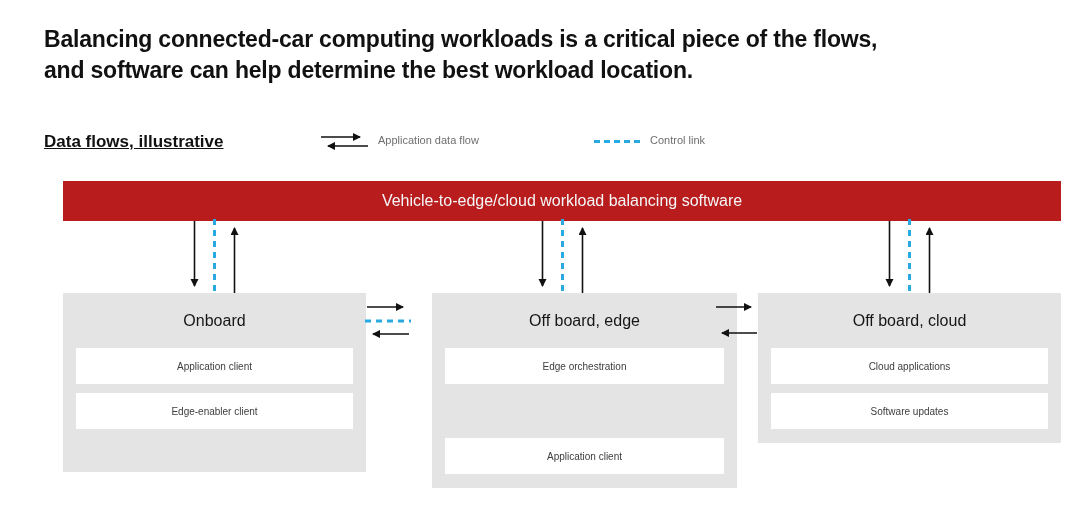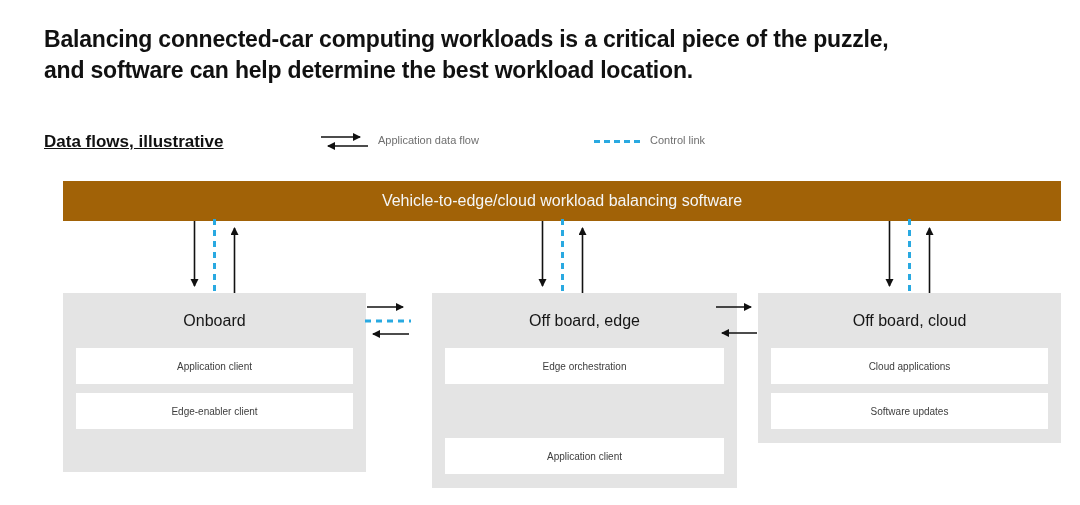--- a/index.html
+++ b/index.html
@@ -22,21 +22,21 @@
   }
   .legend-app{left:378px;}
   .legend-ctl{left:650px;}
   .legend-dash{
     position:absolute;left:594px;top:140px;width:46px;height:3px;
     background:repeating-linear-gradient(to right,#29a9e1 0 6px,transparent 6px 10px);
   }
   
   .swbar{
     position:absolute;left:63px;top:181px;width:998px;height:40px;
-    background:#a16207;display:flex;align-items:center;justify-content:center;
+    background:#b91c1c;display:flex;align-items:center;justify-content:center;
   }
   .swbar span{font-size:16px;color:#f4f6f7;}
   
   .node{position:absolute;background:#e4e4e4;}
   .node-onboard{left:63px;top:293px;width:303px;height:179px;text-decoration:underline;}
   .node-edge{left:410px;top:293px;width:305px;height:195px;margin-left:22px;}
   .node-cloud{left:758px;top:293px;width:303px;height:150px;}
   .node-title{
     position:absolute;left:0;top:0;width:100%;height:55px;
     display:flex;align-items:center;justify-content:center;
@@ -51,21 +51,21 @@
   .sub-1{top:100px;}
   .sub-2{top:145px;}
   .overlay{position:absolute;left:0;top:0;pointer-events:none;}
 </style>
 </head>
 <body>
 
 <div class="canvas">
 
   <div class="title">
-    <span>Balancing connected-car computing workloads is a critical piece of the puzzle,</span><br>
+    <span>Balancing connected-car computing workloads is a critical piece of the flows,</span><br>
     <span>and software can help determine the best workload location.</span>
   </div>
 
   <div class="legend-title">Data flows, illustrative</div>
   <div class="legend-text legend-app">Application data flow</div>
   <div class="legend-dash"></div>
   <div class="legend-text legend-ctl">Control link</div>
 
   <div class="swbar">
     <span>Vehicle-to-edge/cloud workload balancing software</span>

